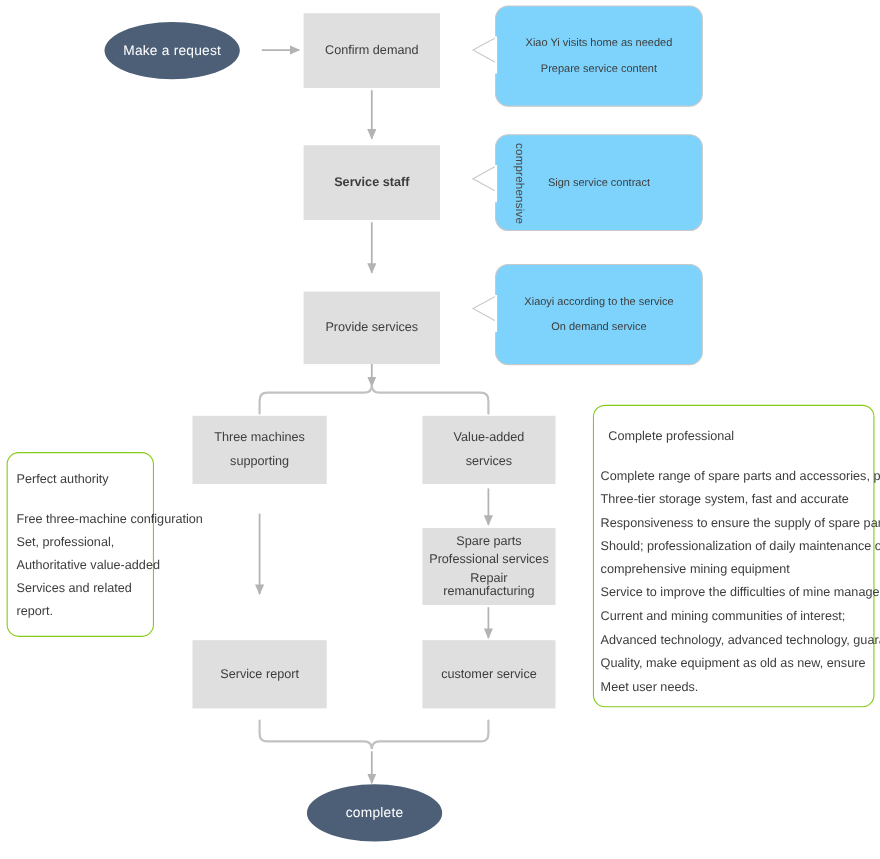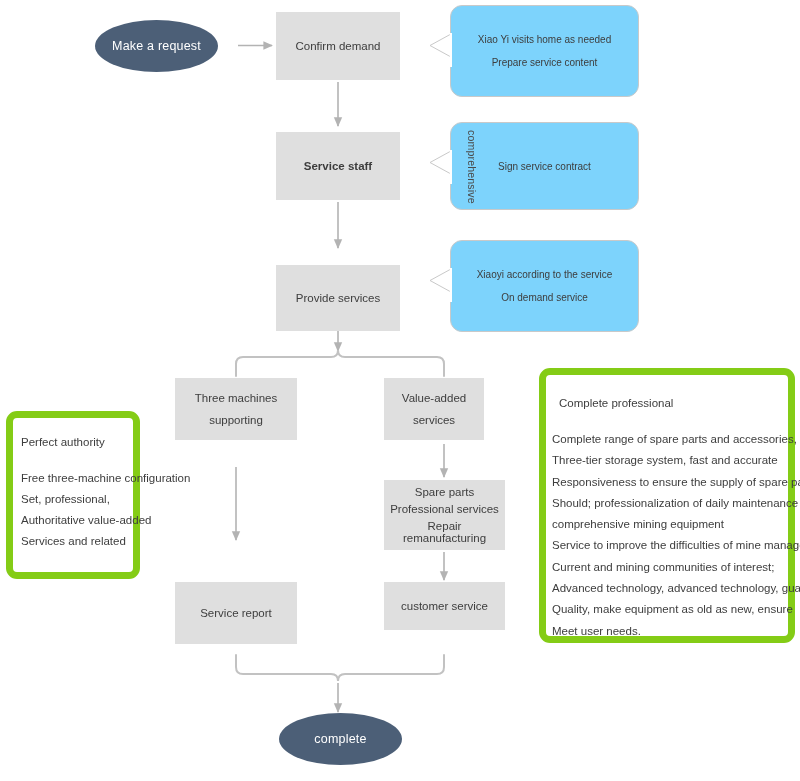--- a/index.html
+++ b/index.html
@@ -86,21 +86,21 @@
     writing-mode: vertical-rl;
     font-size: 10.5px;
     color: #4a4a4a;
     letter-spacing: 0.2px;
   }
 
   
   .note {
     position: absolute;
     background: #ffffff;
-    border: 7px solid #84cc16;
+    border: 1px solid #84cc16;
     border-radius: 11px;
     box-sizing: border-box;
     color: #3d3d3d;
     font-size: 11.5px;
   }
   .note-title {
     position: absolute;
     font-size: 11.5px;
     color: #3d3d3d;
   }
@@ -160,36 +160,36 @@
 
   <div class="pbox" style="left:276px; top:253px; width:124px; height:66px;margin-top:12px;">
     <span class="ln">Provide services</span>
   </div>
 
   <div class="pbox" style="left:175px; top:378px; width:122px; height:62px;">
     <span class="ln">Three machines</span>
     <span class="ln">supporting</span>
   </div>
 
-  <div class="pbox" style="left:384px; top:378px; width:100px; height:62px;">
+  <div class="pbox" style="left:384px; top:378px; width:121px; height:62px;">
     <span class="ln">Value-added</span>
     <span class="ln">services</span>
   </div>
 
   <div class="pbox tight" style="left:384px; top:480px; width:121px; height:70px;">
     <span class="ln">Spare parts</span>
     <span class="ln">Professional services</span>
     <span class="ln">Repair remanufacturing</span>
   </div>
 
   <div class="pbox" style="left:175px; top:582px; width:122px; height:62px;">
     <span class="ln">Service report</span>
   </div>
 
-  <div class="pbox" style="left:384px; top:582px; width:121px; height:48px;">
+  <div class="pbox" style="left:384px; top:582px; width:121px; height:62px;">
     <span class="ln">customer service</span>
   </div>
 
   <div class="callout" style="left:450px; top:5px; width:189px; height:92px;">
     <span class="ln">Xiao Yi visits home as needed</span>
     <span class="ln">Prepare service content</span>
   </div>
   <svg class="callout-tail" style="left:428px; top:33px;" viewBox="0 0 24 34" xmlns="http://www.w3.org/2000/svg">
     <path d="M23,1 L2,12.5 L23,24" fill="#ffffff" stroke="#c9c9c9" stroke-width="1"></path>
     <line x1="23" y1="0" x2="23" y2="34" stroke="#ffffff" stroke-width="2.4"></line>
@@ -213,20 +213,21 @@
     <line x1="23" y1="0" x2="23" y2="34" stroke="#ffffff" stroke-width="2.4"></line>
   </svg>
 
   <div class="note" style="left:6px; top:411px; width:134px; height:168px;">
     <div class="note-title" style="left:8px; top:18px;">Perfect authority</div>
     <div class="note-body" style="left:8px; top:50px; line-height: 21px;">
       <span class="ln">Free three-machine configuration</span>
       <span class="ln">Set, professional,</span>
       <span class="ln">Authoritative value-added</span>
       <span class="ln">Services and related</span>
+      <span class="ln">report.</span>
     </div>
   </div>
 
   <div class="note" style="left:539px; top:368px; width:256px; height:275px;">
     <div class="note-title" style="left:13px; top:22px;">Complete professional</div>
     <div class="note-body" style="left:6px; top:54px; line-height: 21.3px;">
       <span class="ln">Complete range of spare parts and accessories, perfect</span>
       <span class="ln">Three-tier storage system, fast and accurate</span>
       <span class="ln">Responsiveness to ensure the supply of spare parts</span>
       <span class="ln">Should; professionalization of daily maintenance of</span>

